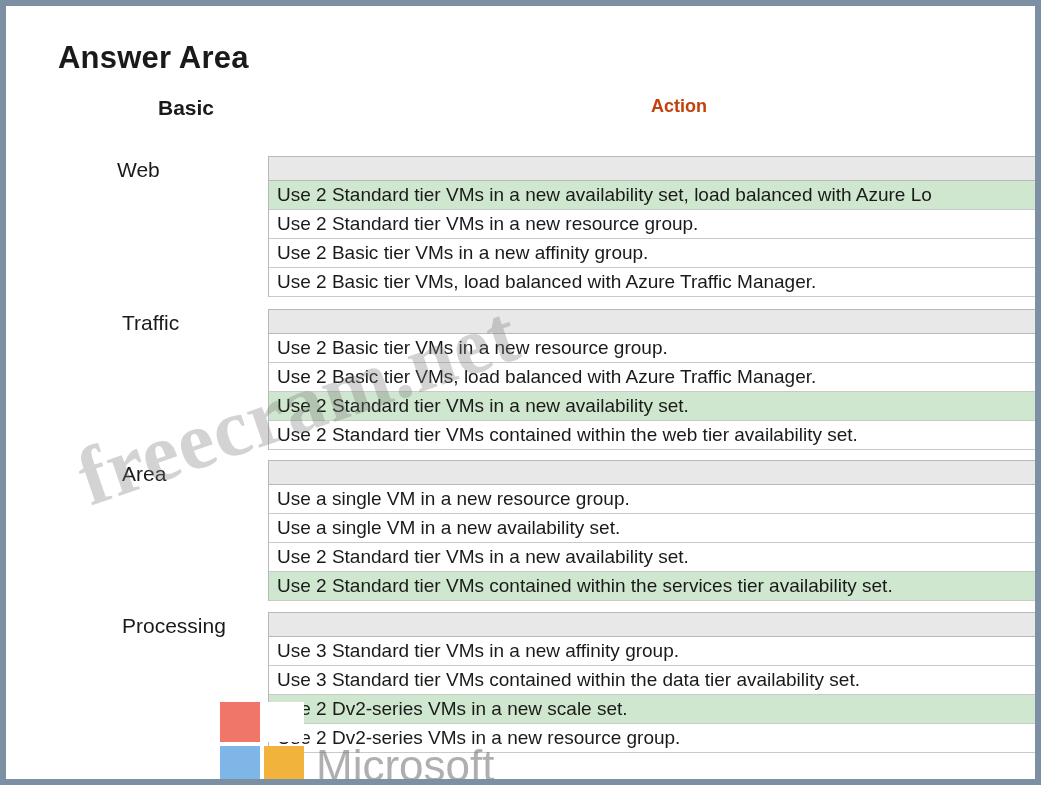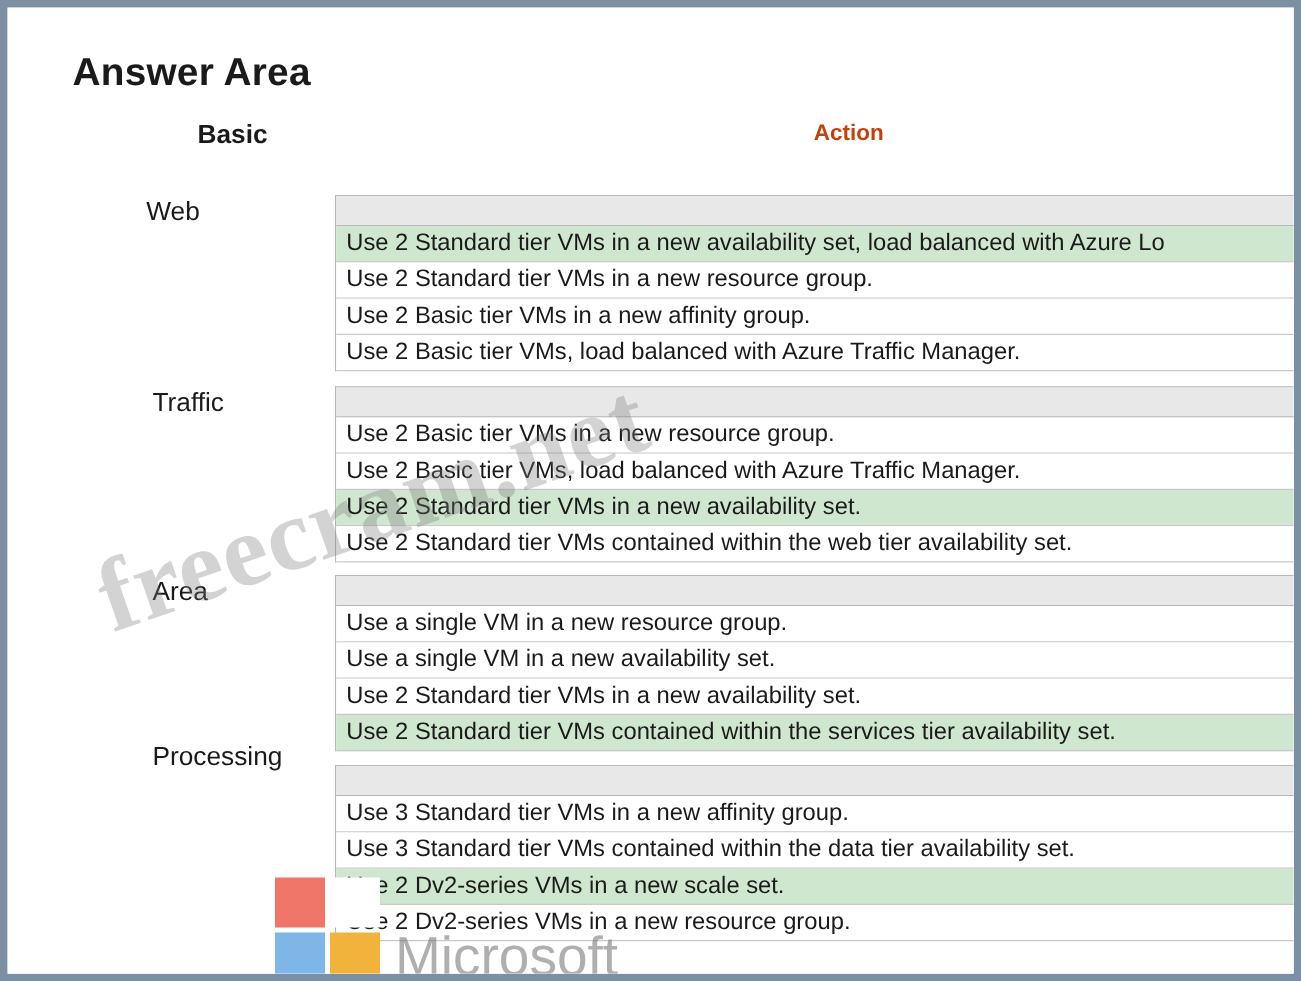--- a/index.html
+++ b/index.html
@@ -142,21 +142,21 @@
   <div class="inner">
 
     <div class="title">Answer Area</div>
 
     <div class="col-head-tier">Basic</div>
     <div class="col-head-action">Action</div>
 
     <div class="tier-label" style="left:100px; top:152px;margin-left:11px;">Web</div>
     <div class="tier-label" style="left:116px; top:305px;">Traffic</div>
     <div class="tier-label" style="left:116px; top:456px;">Area</div>
-    <div class="tier-label" style="left:116px; top:588px;">Processing</div>
+    <div class="tier-label" style="left:116px; top:608px;">Processing</div>
 
     <div class="group" id="group-web">
       <div class="grp-header"></div>
       <div class="opt selected">Use 2 Standard tier VMs in a new availability set, load balanced with Azure Lo</div>
       <div class="opt">Use 2 Standard tier VMs in a new resource group.</div>
       <div class="opt">Use 2 Basic tier VMs in a new affinity group.</div>
       <div class="opt">Use 2 Basic tier VMs, load balanced with Azure Traffic Manager.</div>
     </div>
 
     <div class="group" id="group-services">

